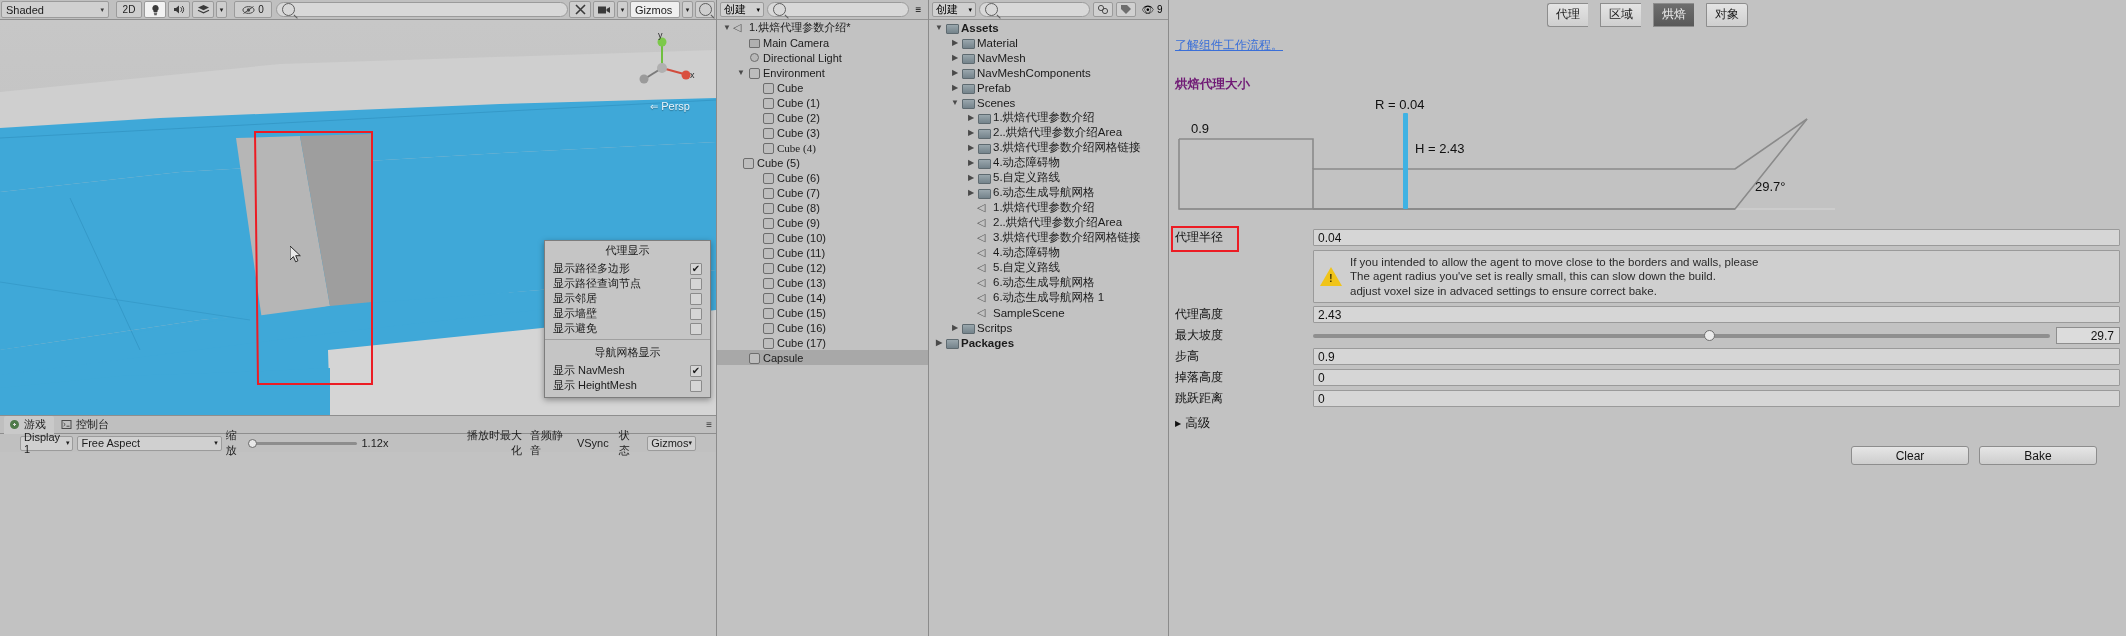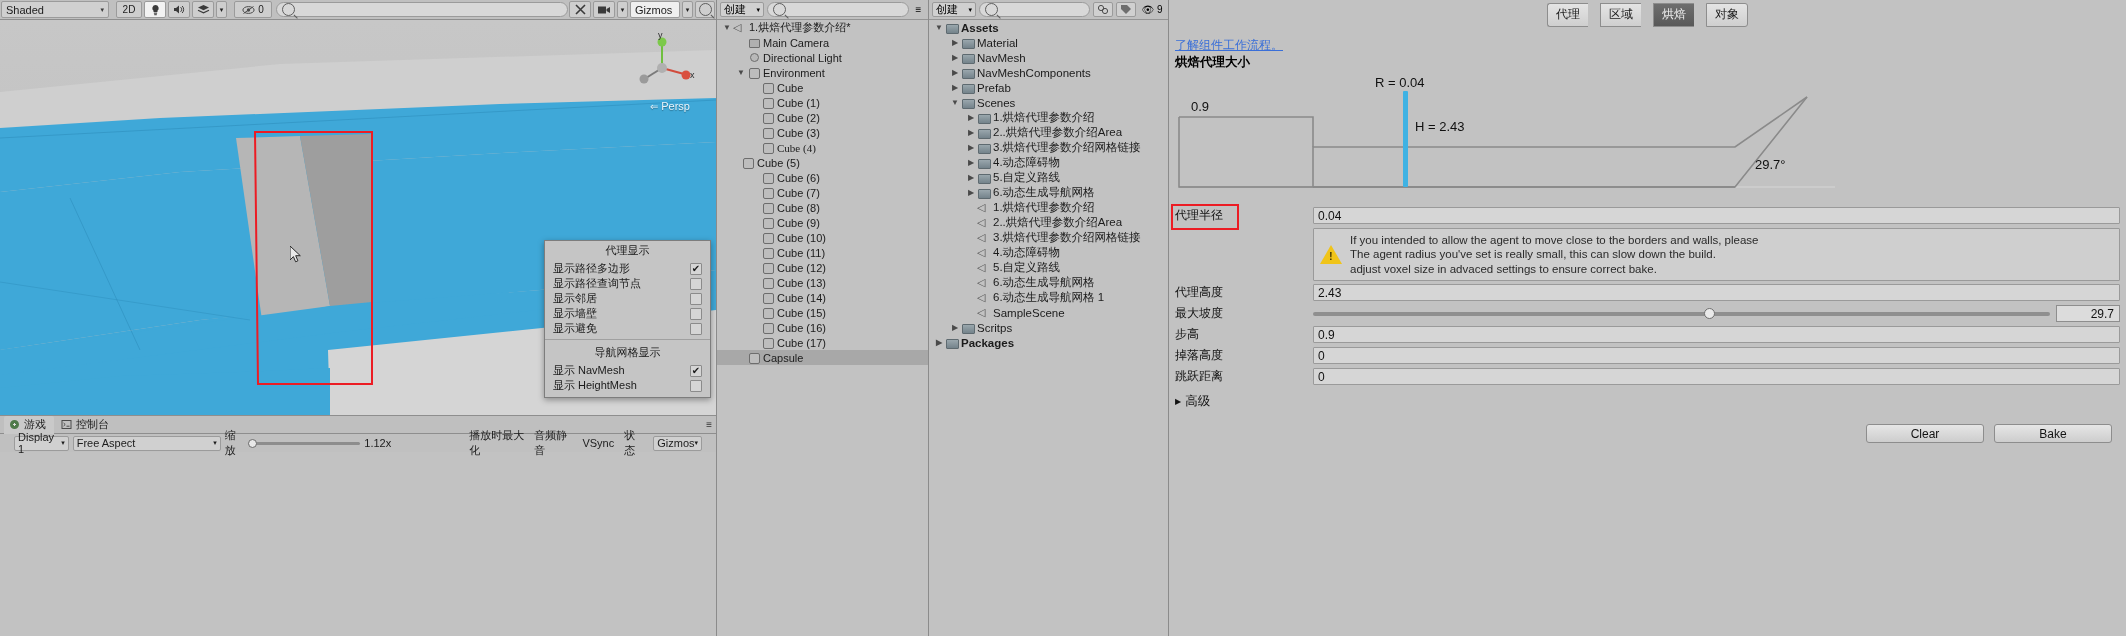--- a/index.html
+++ b/index.html
@@ -92,21 +92,21 @@
     padding: 1px 8px 2px 5px; font-size: 11px; color: #1d1d1d;
     border-radius: 2px 2px 0 0;
   }
   .gtab.sel { background: #c9c9c9; }
   .hamburger {
     position: absolute; right: 4px; top: 3px; font-size: 10px; color:#333;
   }
   .game-bottom {
     position: absolute; left: 0; top: 434px; width: 716px; height: 18px;
     background: #c0c0c0; display: flex; align-items: center;
-    gap: 4px; padding: 0 14px; font-size: 11px; color: #1c1c1c;
+    gap: 4px; padding: 0 20px; font-size: 11px; color: #1c1c1c;
   }
   .small-dd {
     height: 15px; display: flex; align-items: center; padding: 0 3px;
     background: #d0d0d0; border: 1px solid #9b9b9b; border-radius: 2px;
     font-size: 11px;
   }
   .slider-track {
     position: relative; width: 130px; height: 3px; background: #8d8d8d;
     border-radius: 2px;
   }
@@ -196,22 +196,22 @@
   }
   .ntab:first-child { border-radius: 3px 0 0 3px; }
   .ntab:last-child { border-radius: 0 3px 3px 0; border-right: 1px solid #8d8d8d; }
   .ntab.sel {
     background: linear-gradient(#6e6e6e, #585858); color: #f2f2f2;
   }
   .link {
     color: #3a6fd8; text-decoration: underline; font-size: 12px;
     margin: 10px 0 0 6px; display: inline-block;
   }
-  .sect-title { font-weight: bold; font-size: 12.5px; color: #000000;
-    margin: 0 0 0 6px; }
+  .sect-title { font-weight: bold; font-size: 12.5px; color: #701a75;
+    margin: 22px 0 0 6px; }
 
   .diagram {
     position: relative; margin: 8px 6px 0 6px; height: 125px;
   }
   .diag-label { position: absolute; font-size: 13px; color: #101010; }
   .agent-cyl {
     position: absolute; background: #3fb2e3; width: 5px; border-radius: 1px;
   }
 
   .frow {
@@ -256,21 +256,21 @@
     width: 64px; height: 17px; background: #dcdcdc;
     border: 1px solid #8e8e8e; display: flex; align-items: center;
     justify-content: flex-end; padding-right: 5px; font-size: 12px;
   }
   .group-title { font-weight: bold; font-size: 12.5px; color:#101010;
     margin: 9px 0 2px 6px; }
   .adv-row { display:flex; align-items:center; gap:4px;
     margin: 7px 0 0 6px; font-size: 12.5px; color:#111; }
   .btn-row {
     display: flex; justify-content: flex-end; gap: 10px;
-    margin: 14px 14px 0 0;
+    margin: 14px 29px 0 0;
   }
   .ubtn {
     width: 118px; height: 19px; display: flex; align-items: center;
     justify-content: center; font-size: 12px; color: #131313;
     background: linear-gradient(#e6e6e6, #cdcdcd);
     border: 1px solid #8d8d8d; border-radius: 3px;
   }
   .mag { width:13px;height:13px;border:1.4px solid #5d5d5d;border-radius:50%;
          display:inline-block;position:relative; }
   .mag::after{content:'';position:absolute;right:-4px;bottom:-2px;width:5px;height:1.4px;
@@ -464,21 +464,21 @@
       </div>
       <div class="small-dd" style="width:170px;">
         <span>Free Aspect</span>
         <span style="margin-left:auto;font-size:7px;">▾</span>
       </div>
       <span>缩放</span>
       <div class="slider-track">
         <div class="slider-knob" style="left:0px;"></div>
       </div>
       <span>1.12x</span>
-      <span style="margin-left:74px;">播放时最大化</span>
+      <span style="margin-left:74px;text-align:right;">播放时最大化</span>
       <span style="margin-left:4px;font-family:Liberation Serif, serif;">音频静音</span>
       <span style="margin-left:6px;">VSync</span>
       <span style="margin-left:6px;">状态</span>
       <div class="small-dd" style="width:52px;margin-left:6px;">
         <span>Gizmos</span>
         <span style="margin-left:auto;font-size:7px;">▾</span>
       </div>
     </div>
   </div>
 

